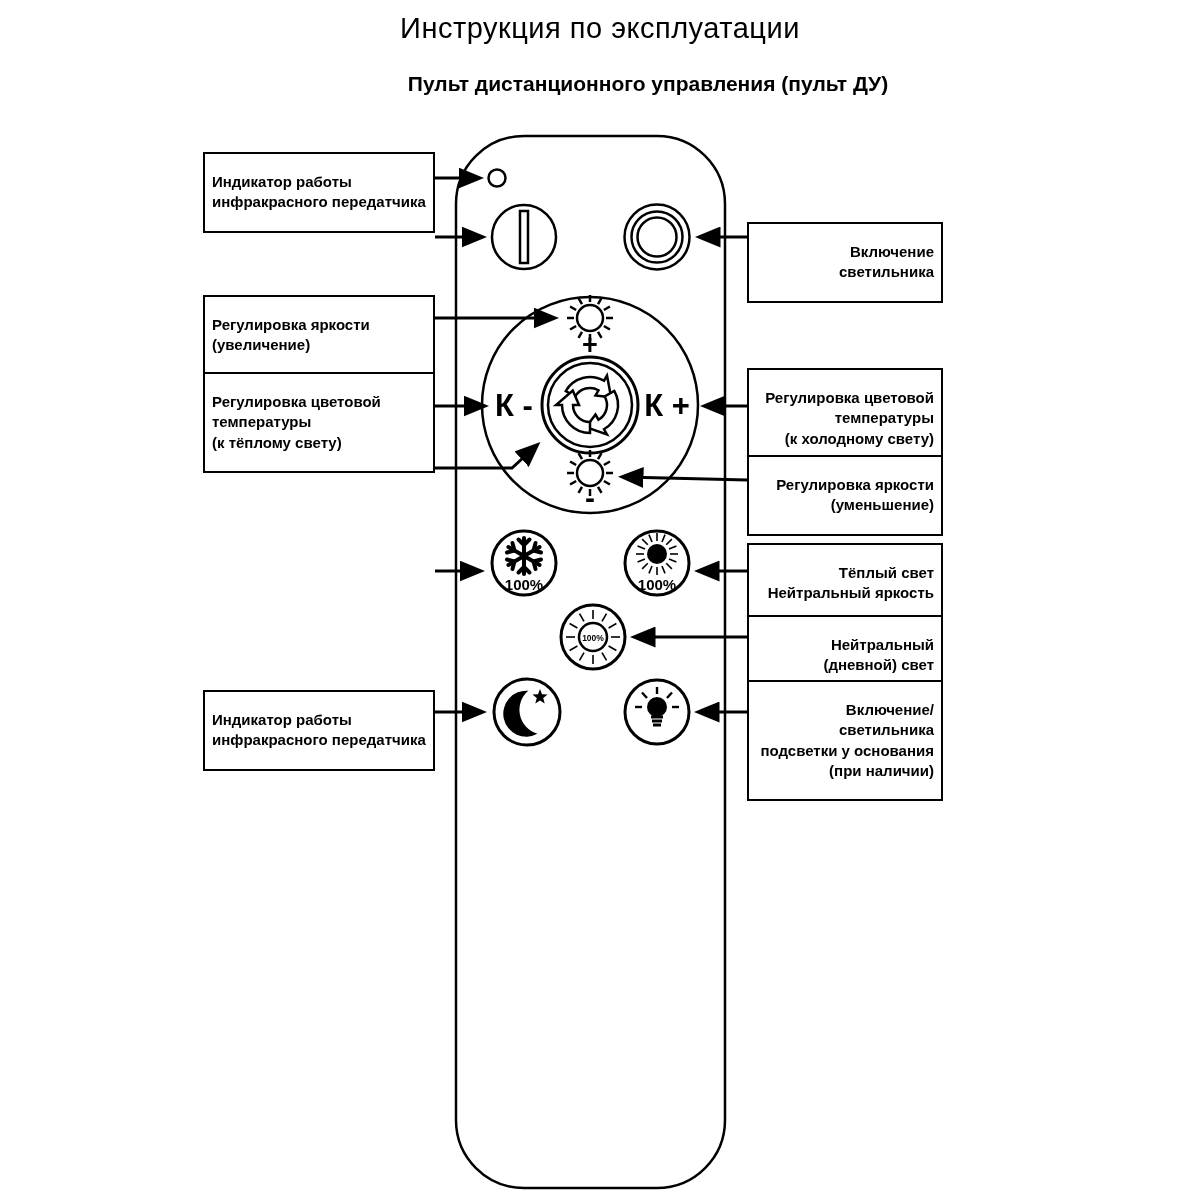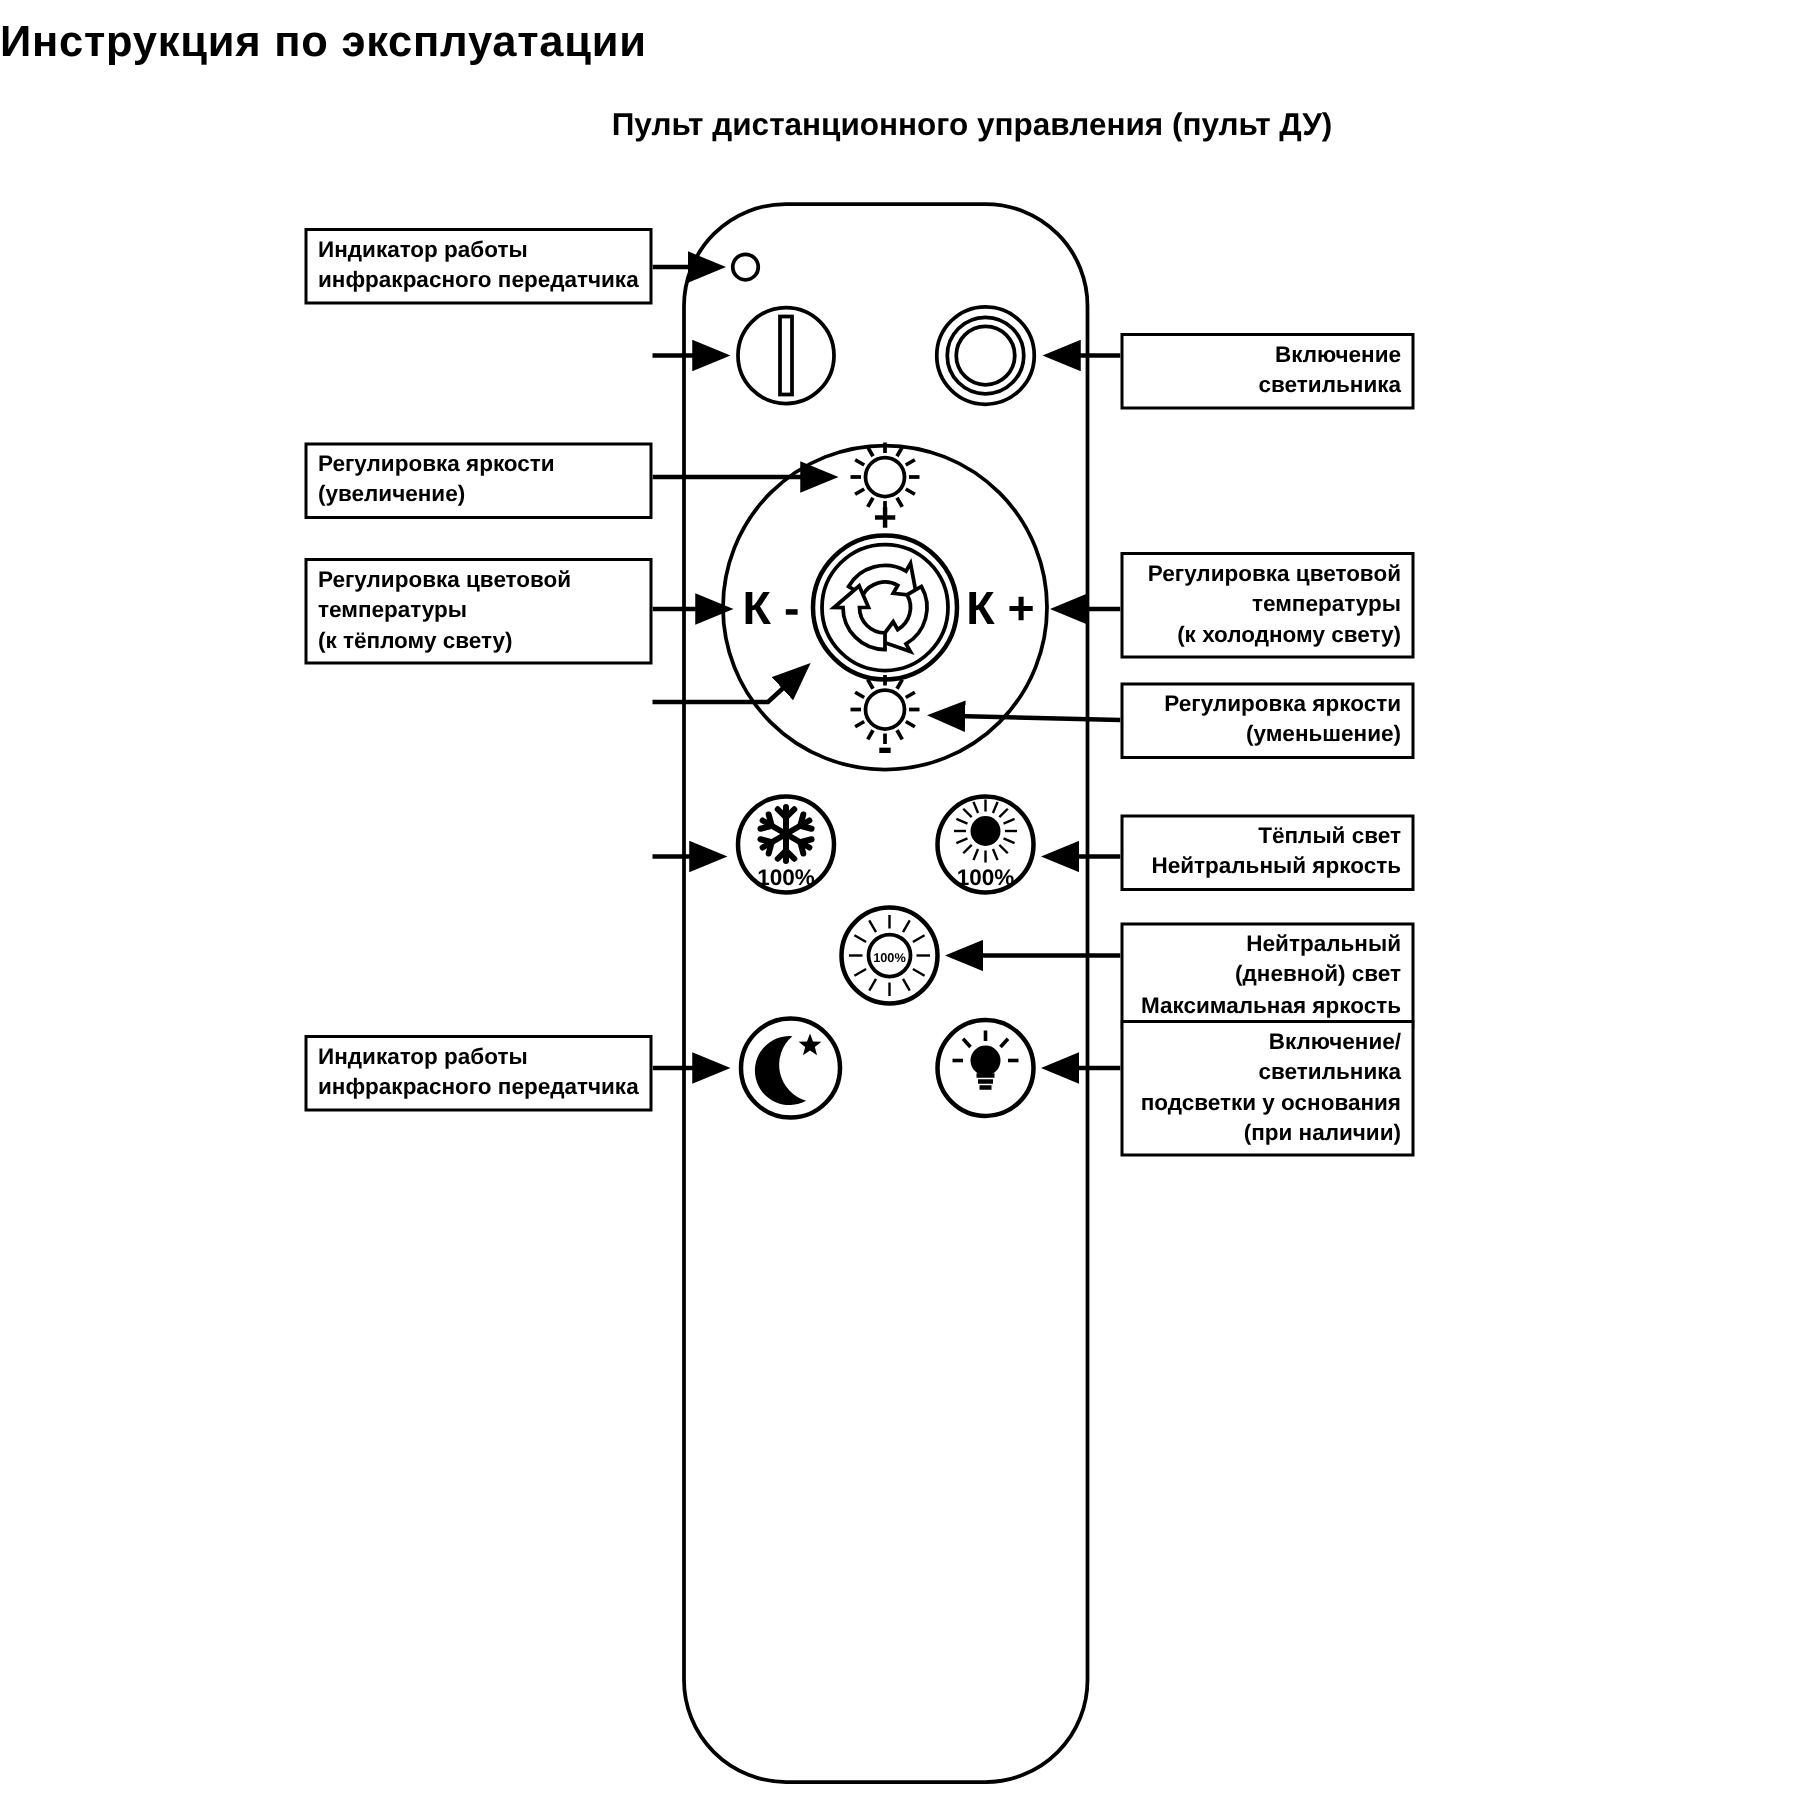--- a/index.html
+++ b/index.html
@@ -3,32 +3,32 @@
 <meta charset="utf-8">
 <style>
   html,body { margin:0; padding:0; background:#ffffff; }
   .canvas {
     position:relative; width:1200px; height:1200px;
     background:#ffffff; overflow:hidden;
     font-family:"Liberation Sans", sans-serif; color:#000;
   }
   .title {
     position:absolute; top:12px; left:0; width:100%;
-    font-size:29px; font-weight:bold; letter-spacing:0.5px;
+    text-align:center; font-size:29px; font-weight:normal; letter-spacing:0.5px;
   }
   .subtitle {
     position:absolute; top:72px; left:0; width:100%;
     text-align:center; font-size:21px; font-weight:bold;margin-left:48px;
   }
   .diagram { position:absolute; left:0; top:0; }
   .lbox {
     position:absolute; box-sizing:border-box;
     border:2px solid #000; background:#fff;
     font-size:15px; font-weight:bold; line-height:1.35;
-    padding:3px 7px; white-space:pre-line;
+    padding:18px 7px; white-space:pre-line;
   }
   .lbox.left  { left:203px; width:232px; text-align:left; }
   .lbox.right { left:747px; width:196px; text-align:right; }
 </style>
 </head>
 <body>
 
 <div class="canvas">
 
   <div class="title">Инструкция по эксплуатации</div>

